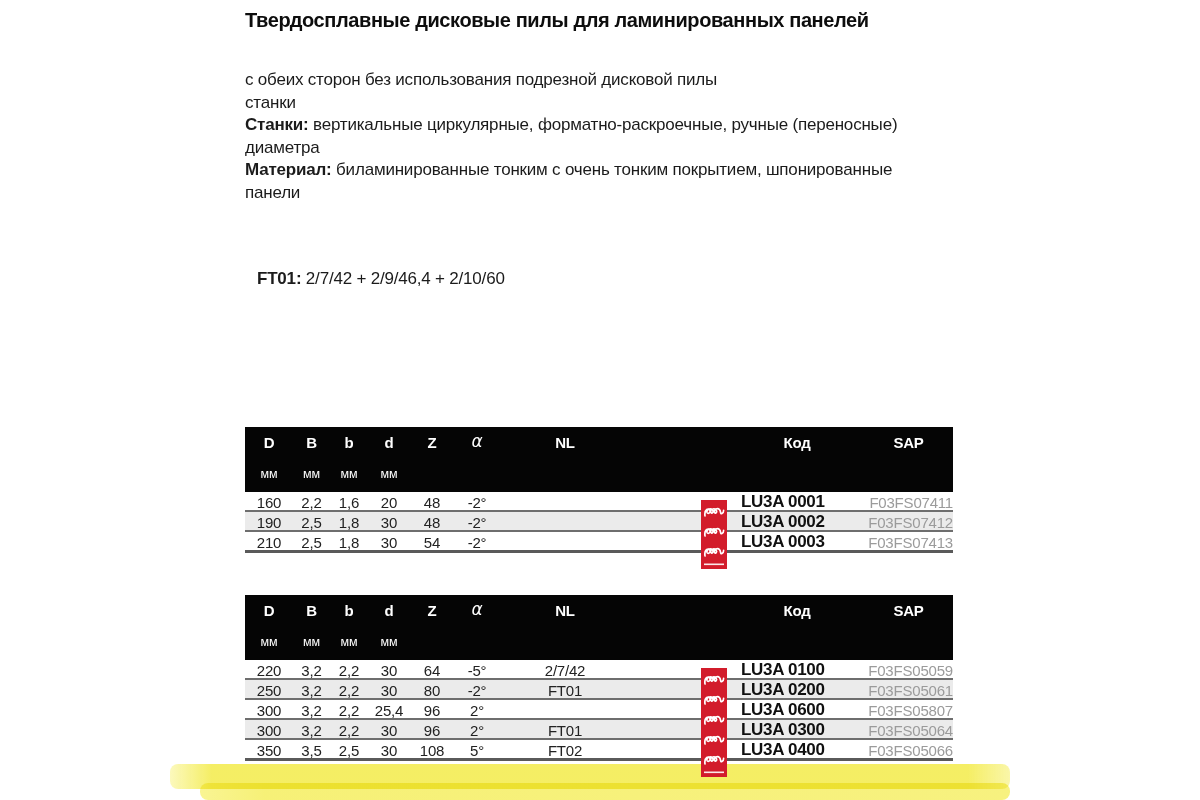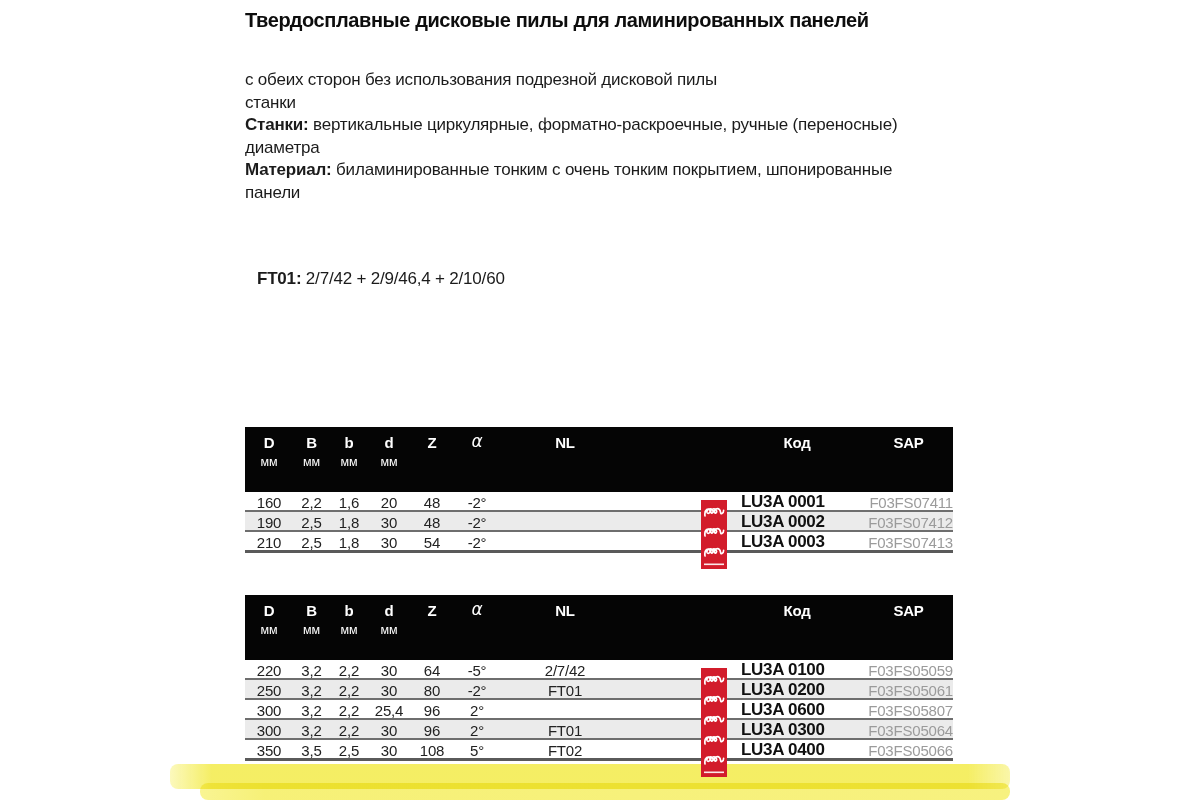--- a/index.html
+++ b/index.html
@@ -35,21 +35,21 @@
   #table2{top:595px;}
   .grid-row{
     display:grid;
     grid-template-columns:48px 37px 38px 42px 44px 46px 200px 30px 134px 89px;
   }
   .thead{
     background:var(--header-bg);color:#fff;
     height:65px;box-sizing:border-box;padding-top:7px;
   }
   .th{text-align:center;font-weight:bold;font-size:15px;line-height:17px;letter-spacing:-0.2px;}
-  .th .sub{display:block;font-size:12.5px;font-weight:normal;margin-top:3px;letter-spacing:0;}
+  .th .sub{display:block;font-size:12.5px;font-weight:normal;margin-top:15px;letter-spacing:0;}
   .th.col-alpha{font-weight:normal;font-style:italic;font-size:17px;font-family:"DejaVu Sans",sans-serif;line-height:15px;}
   .th.col-nl,.td.col-nl{padding-right:70px;}
   .tr{
     height:18px;align-items:center;
     font-size:15px;color:#222;
     border-top:2px solid var(--divider);
   }
   .tr.first{border-top:none;}
   .tr.alt{background:var(--row-alt);}
   .td{text-align:center;letter-spacing:-0.2px;}

